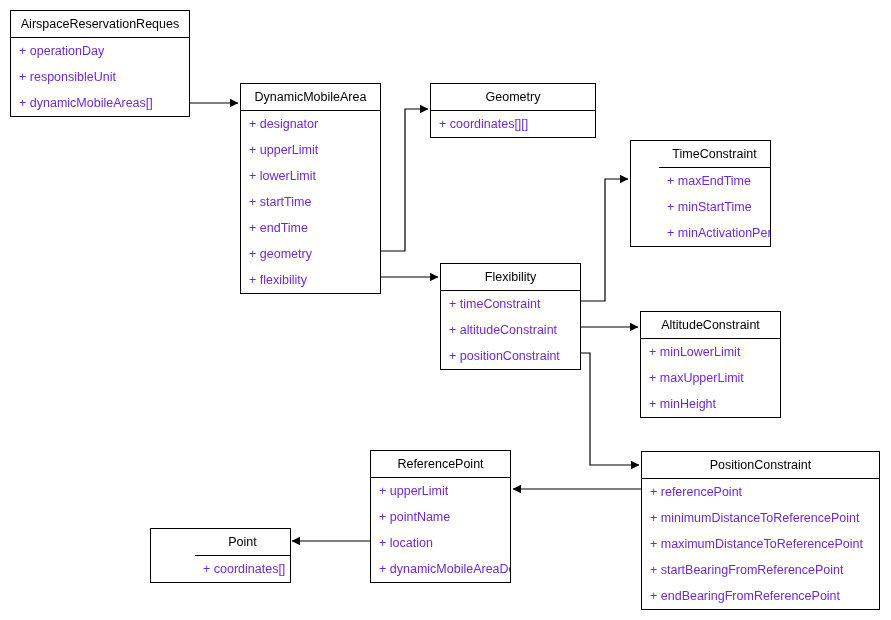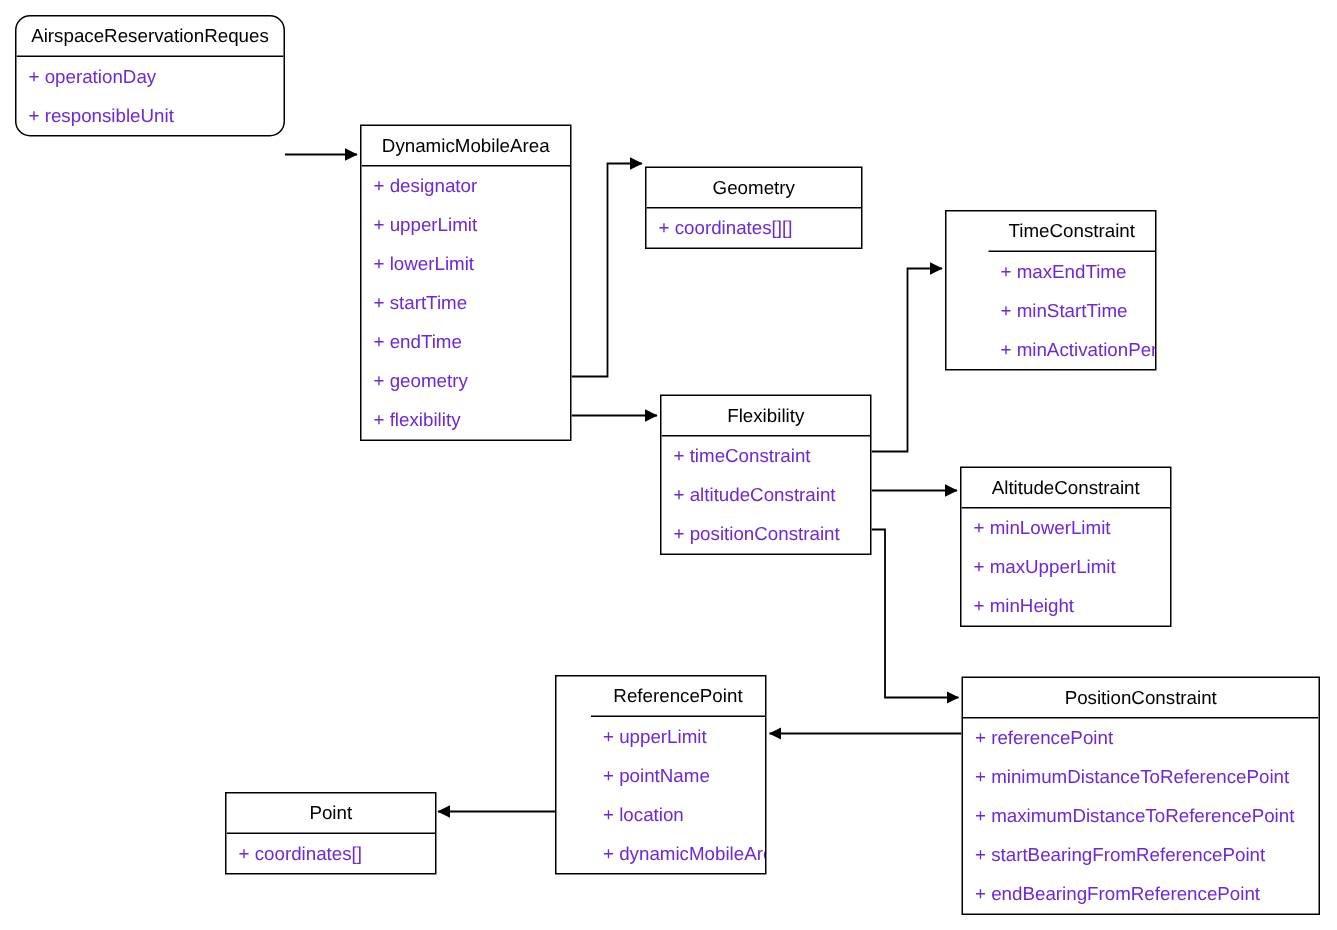--- a/index.html
+++ b/index.html
@@ -52,29 +52,29 @@
   .uml-attr {
     box-sizing: border-box;
     height: 26px;
     line-height: 26px;
     padding-left: 8px;
     font-size: 12.5px;
     color: #6d28d9;
     white-space: nowrap;
     overflow: hidden;
   }
-  .cls-airspace  { left: 10px;  top: 10px;  width: 180px; border-radius: 10px; }
+  .cls-airspace  { left: 10px;  top: 10px;  width: 180px; }
   .cls-dma       { left: 240px; top: 83px;  width: 141px; }
-  .cls-geometry  { left: 430px; top: 83px;  width: 145px; margin-top: 28px; }
+  .cls-geometry  { left: 430px; top: 83px;  width: 166px; }
   .cls-time      { left: 630px; top: 140px; width: 141px; padding-left: 28px; }
   .cls-flex      { left: 440px; top: 263px; width: 141px; }
   .cls-altitude  { left: 640px; top: 311px; width: 141px; }
-  .cls-refpoint  { left: 370px; top: 450px; width: 141px; padding-left: 23px; }
+  .cls-refpoint  { left: 370px; top: 450px; width: 141px; }
   .cls-position  { left: 641px; top: 451px; width: 239px; }
-  .cls-point     { left: 150px; top: 528px; width: 141px; }
+  .cls-point     { left: 150px; top: 528px; width: 141px; padding-left: 44px; }
 </style>
 </head>
 <body>
 
 <div id="canvas">
 
   <svg id="edges" viewBox="0 0 891 620" width="891" height="620" xmlns="http://www.w3.org/2000/svg">
     <defs>
       <marker id="arrow" viewBox="0 0 10 10" refX="9.5" refY="5" markerWidth="7" markerHeight="7" orient="auto-start-reverse">
         <path d="M 0 0 L 10 5 L 0 10 z" fill="#000000"></path>
@@ -90,20 +90,21 @@
       <path d="M 641 489 L 513 489" marker-end="url(#arrow)"></path>
       <path d="M 370 541 L 292 541" marker-end="url(#arrow)"></path>
     </g>
   </svg>
 
   <div class="uml-class cls-airspace">
     <div class="uml-header">AirspaceReservationReques</div>
     <div class="uml-attrs">
       <div class="uml-attr">+ operationDay</div>
       <div class="uml-attr">+ responsibleUnit</div>
+      <div class="uml-attr">+ dynamicMobileAreas[]</div>
     </div>
   </div>
 
   <div class="uml-class cls-dma">
     <div class="uml-header">DynamicMobileArea</div>
     <div class="uml-attrs">
       <div class="uml-attr">+ designator</div>
       <div class="uml-attr">+ upperLimit</div>
       <div class="uml-attr">+ lowerLimit</div>
       <div class="uml-attr">+ startTime</div>

